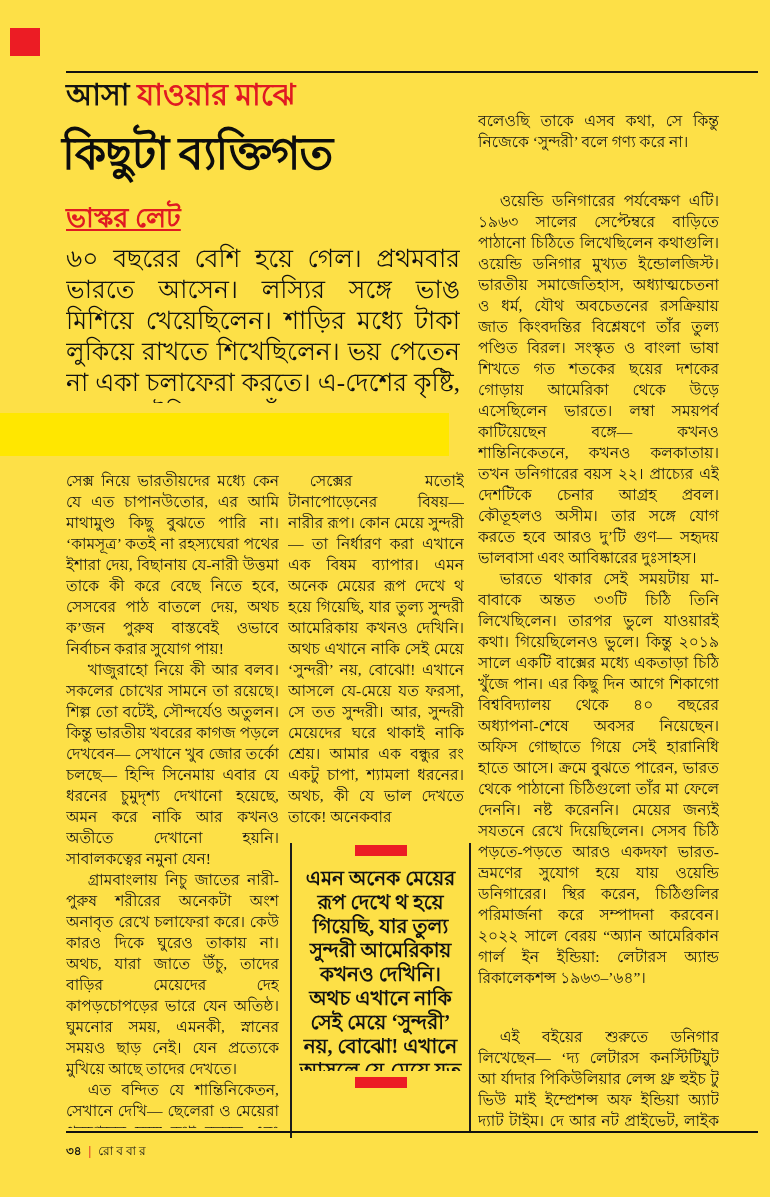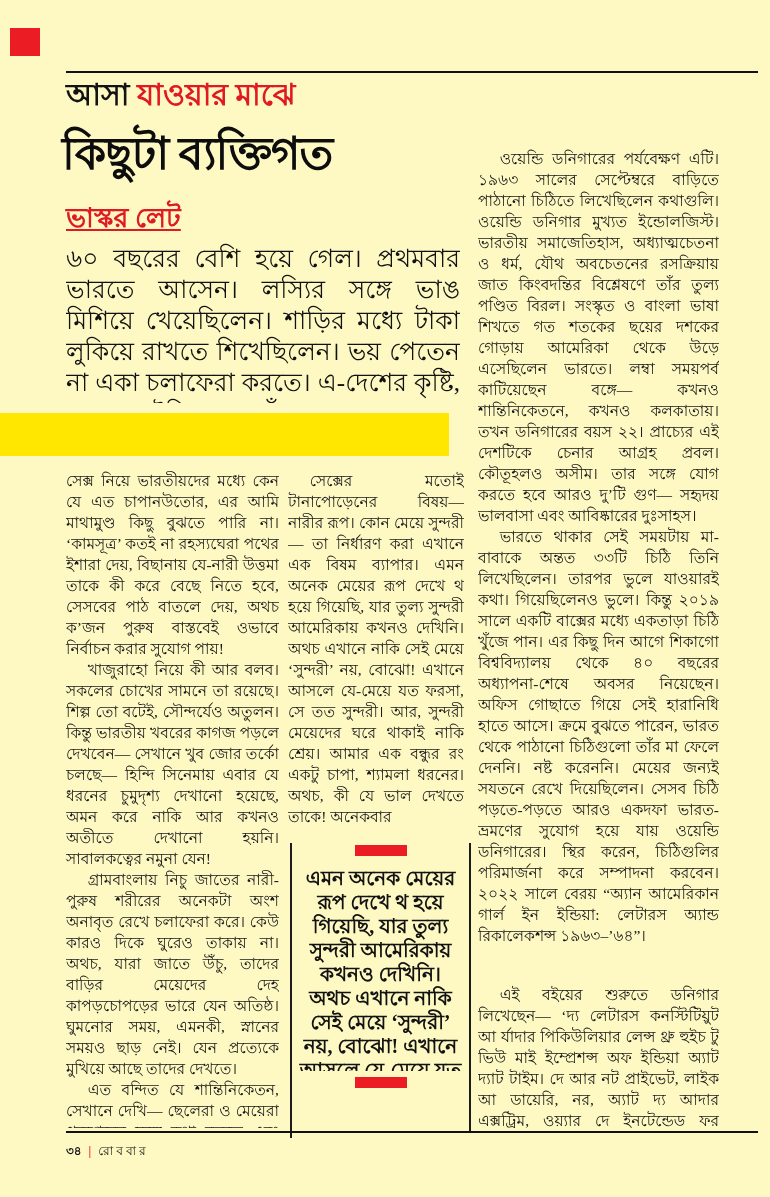--- a/index.html
+++ b/index.html
@@ -1,20 +1,20 @@
 <!DOCTYPE html>
 <html><head>
 <meta charset="utf-8">
 <style>
   html, body { margin: 0; padding: 0; background: #ffffff; }
   .page {
     position: relative;
     width: 770px;
     height: 1197px;
-    background: #fef9c3;
+    background: #fde047;
     overflow: hidden;
     font-family: "Liberation Serif", serif;
     color: #131313;
   }
   .brand-square {
     position: absolute; left: 10px; top: 28px;
     width: 30px; height: 28px; background: #ec1c24;
   }
   .top-rule {
     position: absolute; left: 66px; top: 71px;
@@ -125,20 +125,21 @@
     <p class="indent">সেক্সের মতোই টানাপোড়েনের বিষয়— নারীর রূপ। কোন মেয়ে সুন্দরী— তা নির্ধারণ করা এখানে এক বিষম ব্যাপার। এমন অনেক মেয়ের রূপ দেখে থ হয়ে গিয়েছি, যার তুল্য সুন্দরী আমেরিকায় কখনও দেখিনি। অথচ এখানে নাকি সেই মেয়ে ‘সুন্দরী’ নয়, বোঝো! এখানে আসলে যে-মেয়ে যত ফরসা, সে তত সুন্দরী। আর, সুন্দরী মেয়েদের ঘরে থাকাই নাকি শ্রেয়। আমার এক বন্ধুর রং একটু চাপা, শ্যামলা ধরনের। অথচ, কী যে ভাল দেখতে তাকে! অনেকবার</p>
   </div>
 
   <div class="pullquote">
     <div class="quote-bar top"></div>
     <div class="quote-text">এমন অনেক মেয়ের রূপ দেখে থ হয়ে গিয়েছি, যার তুল্য সুন্দরী আমেরিকায় কখনও দেখিনি। অথচ এখানে নাকি সেই মেয়ে ‘সুন্দরী’ নয়, বোঝো! এখানে আসলে যে-মেয়ে যত ফরসা, সে তত সুন্দরী।</div>
     <div class="quote-bar bottom"></div>
   </div>
 
   <div class="bodycol col-3">
+    <p>বলেওছি তাকে এসব কথা, সে কিন্তু নিজেকে ‘সুন্দরী’ বলে গণ্য করে না।</p>
     <p class="indent gap">ওয়েন্ডি ডনিগারের পর্যবেক্ষণ এটি। ১৯৬৩ সালের সেপ্টেম্বরে বাড়িতে পাঠানো চিঠিতে লিখেছিলেন কথাগুলি। ওয়েন্ডি ডনিগার মুখ্যত ইন্ডোলজিস্ট। ভারতীয় সমাজেতিহাস, অধ্যাত্মচেতনা ও ধর্ম, যৌথ অবচেতনের রসক্রিয়ায় জাত কিংবদন্তির বিশ্লেষণে তাঁর তুল্য পণ্ডিত বিরল। সংস্কৃত ও বাংলা ভাষা শিখতে গত শতকের ছয়ের দশকের গোড়ায় আমেরিকা থেকে উড়ে এসেছিলেন ভারতে। লম্বা সময়পর্ব কাটিয়েছেন বঙ্গে— কখনও শান্তিনিকেতনে, কখনও কলকাতায়। তখন ডনিগারের বয়স ২২। প্রাচ্যের এই দেশটিকে চেনার আগ্রহ প্রবল। কৌতূহলও অসীম। তার সঙ্গে যোগ করতে হবে আরও দু’টি গুণ— সহৃদয় ভালবাসা এবং আবিষ্কারের দুঃসাহস।</p>
     <p class="indent">ভারতে থাকার সেই সময়টায় মা-বাবাকে অন্তত ৩৩টি চিঠি তিনি লিখেছিলেন। তারপর ভুলে যাওয়ারই কথা। গিয়েছিলেনও ভুলে। কিন্তু ২০১৯ সালে একটি বাক্সের মধ্যে একতাড়া চিঠি খুঁজে পান। এর কিছু দিন আগে শিকাগো বিশ্ববিদ্যালয় থেকে ৪০ বছরের অধ্যাপনা-শেষে অবসর নিয়েছেন। অফিস গোছাতে গিয়ে সেই হারানিধি হাতে আসে। ক্রমে বুঝতে পারেন, ভারত থেকে পাঠানো চিঠিগুলো তাঁর মা ফেলে দেননি। নষ্ট করেননি। মেয়ের জন্যই সযতনে রেখে দিয়েছিলেন। সেসব চিঠি পড়তে-পড়তে আরও একদফা ভারত-ভ্রমণের সুযোগ হয়ে যায় ওয়েন্ডি ডনিগারের। স্থির করেন, চিঠিগুলির পরিমার্জনা করে সম্পাদনা করবেন। ২০২২ সালে বেরয় “অ্যান আমেরিকান গার্ল ইন ইন্ডিয়া: লেটারস অ্যান্ড রিকালেকশন্স ১৯৬৩–’৬৪”।</p>
     <p class="indent gap">এই বইয়ের শুরুতে ডনিগার লিখেছেন— ‘দ্য লেটারস কনস্টিটিয়ুট আ র্যাদার পিকিউলিয়ার লেন্স থ্রু হুইচ টু ভিউ মাই ইম্প্রেশন্স অফ ইন্ডিয়া অ্যাট দ্যাট টাইম। দে আর নট প্রাইভেট, লাইক আ ডায়েরি, নর, অ্যাট দ্য আদার এক্সট্রিম, ওয়্যার দে ইনটেন্ডেড ফর পাবলিকেশন।’ খুব সরল স্বীকারোক্তি। কখনও ছাপা হবে ভেবে চিঠিচাপাটি করেননি। আবার, ডায়েরির মতো অতীব ব্যক্তিগতও নয়। এখানে নানা অনুভূতির সংমিশ্রণ ঘটেছে। ফলে, খানিকটা অব্যক্তিগত অংশ যদি থাকে, তাহলে খানিকটা ব্যক্তিগত আলোর বালকানিও আছে।</p>
 
   </div>
 
   <div class="quote-tick"></div>
   <div class="footer-rule"></div>
 
   <div class="footer">

